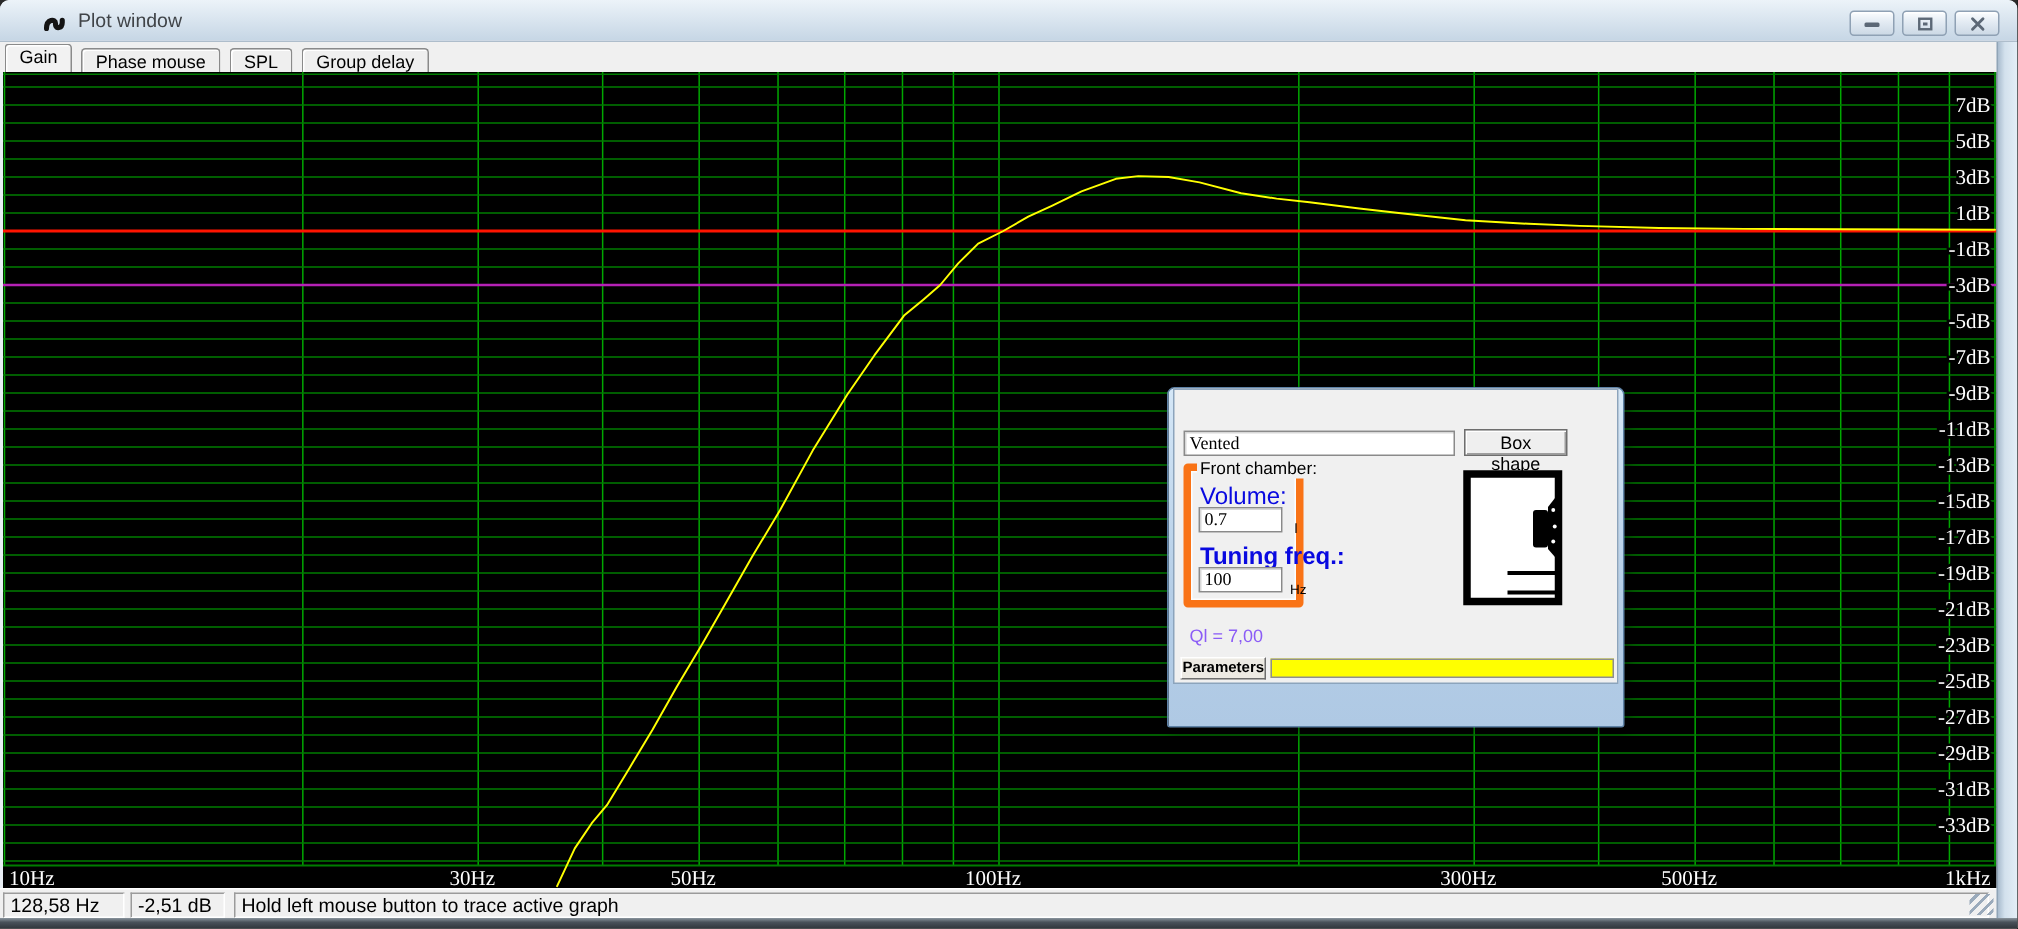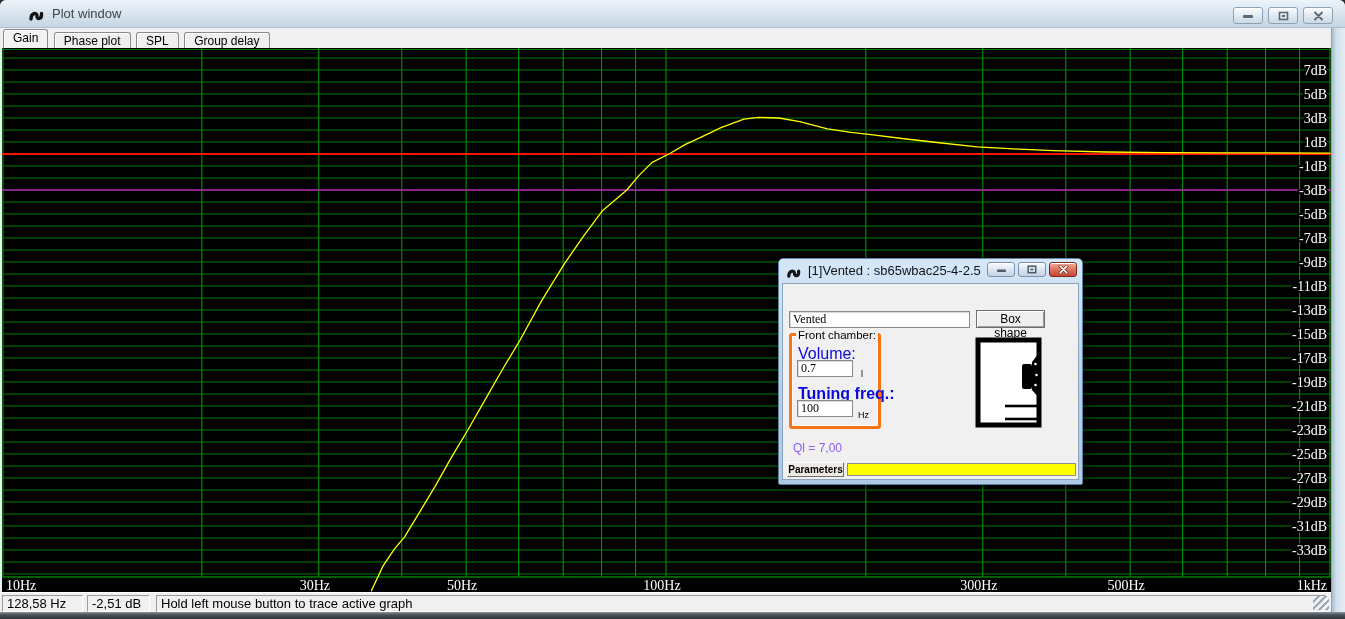--- a/index.html
+++ b/index.html
@@ -105,22 +105,22 @@
     font-family:Liberation Serif, serif;font-size:12px;color:#000;padding:0 3px;
   }
   .boxtype{position:absolute;left:6px;top:27px;width:181px;height:17px;}
   .boxshape{
     position:absolute;left:193px;top:26px;width:69px;height:18px;
     font-family:"Liberation Sans",sans-serif;font-size:12px;color:#000;
     background:#EFEFEF;border:1px solid #6E6E6E;
     box-shadow:inset 1px 1px 0 #FFF, inset -1px -1px 0 #9E9E9E;
   }
   .groupbox{
-    position:absolute;left:6px;top:49px;width:92px;height:96px;
-    border:3px solid #f97316;border-radius:3px;box-shadow:inset 0 0 0 1px #FDFDFD;
+    position:absolute;left:6px;top:49px;width:80px;height:96px;
+    border:5px solid #f97316;border-radius:3px;box-shadow:inset 0 0 0 1px #FDFDFD;
   }
   .glegend{
     position:absolute;left:4px;top:-7px;background:#F0F0F0;padding:0 2px;
     font-size:11.5px;color:#000;white-space:nowrap;
   }
   .bluelab{position:absolute;font-size:16px;color:#0909E0;white-space:nowrap;}
   .lab-volume{left:6px;top:9px;}
   .lab-tuning{left:6px;top:49px;font-weight:bold;}
   .in-volume{position:absolute;left:5px;top:24px;width:56px;height:17px;}
   .in-tuning{position:absolute;left:5px;top:64px;width:56px;height:17px;}
@@ -165,21 +165,21 @@
       <div class="wbtn">
         <svg width="11" height="10" viewBox="0 0 11 10">
             <path d="M2 1.5 L9 8.5 M9 1.5 L2 8.5" stroke="#5C6876" stroke-width="1.9" stroke-linecap="round"></path>
           </svg>
       </div>
     </div>
   </div>
 
   <div class="tabbar">
     <div class="tab active">Gain</div>
-    <div class="tab">Phase plot</div>
+    <div class="tab">Phase mouse</div>
     <div class="tab">SPL</div>
     <div class="tab">Group delay</div>
   </div>
 
   <div class="plot">
     <svg id="plot-svg" width="1329" height="544">
         <line x1="1" y1="0" x2="1" y2="529" stroke="#00A800" stroke-width="1"></line>
         <line x1="199.88391712088352" y1="0" x2="199.88391712088352" y2="529" stroke="#00A800" stroke-width="1"></line>
         <line x1="316.80851313385585" y1="0" x2="316.80851313385585" y2="529" stroke="#00A800" stroke-width="1"></line>
         <line x1="399.76783424176705" y1="0" x2="399.76783424176705" y2="529" stroke="#00A800" stroke-width="1"></line>
@@ -282,45 +282,20 @@
     <div class="spanel p1">128,58 Hz</div>
     <div class="spanel p2">-2,51 dB</div>
     <div class="spanel p3">Hold left mouse button to trace active graph</div>
   </div>
 
   <div class="right-frame"></div>
   <div class="bottom-frame"></div>
   <div class="resize-grip"></div>
 
   <div class="dialog">
-    <div class="dtitlebar">
-      <svg class="d-icon" width="15" height="15" viewBox="0 0 16 16">
-        <path d="M3 13 C3 6.5, 9 6.5, 9 9.5 L9 10.5 C9 13.5, 13.5 13, 13.5 9 L13.5 7.5" stroke="#141414" stroke-width="3.4" fill="none" stroke-linecap="round"></path>
-      </svg>
-      <span class="dtitle">[1]Vented : sb65wbac25-4-2.5</span>
-      <div class="dbtns">
-        <div class="dbtn">
-          <svg width="11" height="8" viewBox="0 0 11 8">
-              <rect x="1" y="3.5" width="9" height="2.6" rx="1" fill="#4E5A68"></rect>
-            </svg>
-        </div>
-        <div class="dbtn">
-          <svg width="10" height="9" viewBox="0 0 10 9">
-              <rect x="1.2" y="1.2" width="7.5" height="6.5" fill="none" stroke="#4E5A68" stroke-width="1.5"></rect>
-              <rect x="3.6" y="3.5" width="2.7" height="1.8" fill="#4E5A68"></rect>
-            </svg>
-        </div>
-        <div class="dbtn close">
-          <svg width="11" height="9" viewBox="0 0 11 9">
-              <path d="M2.2 1.2 L8.8 7.8 M8.8 1.2 L2.2 7.8" stroke="#5E120A" stroke-width="3" stroke-linecap="round"></path>
-              <path d="M2.2 1.2 L8.8 7.8 M8.8 1.2 L2.2 7.8" stroke="#FFFFFF" stroke-width="1.7" stroke-linecap="round"></path>
-            </svg>
-        </div>
-      </div>
-    </div>
 
     <div class="dcontent">
 
       <input class="edit boxtype" readonly="" value="Vented" style="">
       <button class="boxshape">Box shape</button>
 
       <div class="groupbox">
         <span class="glegend">Front chamber:</span>
         <span class="bluelab lab-volume">Volume:</span>
         <input class="edit in-volume" value="0.7" style="">

